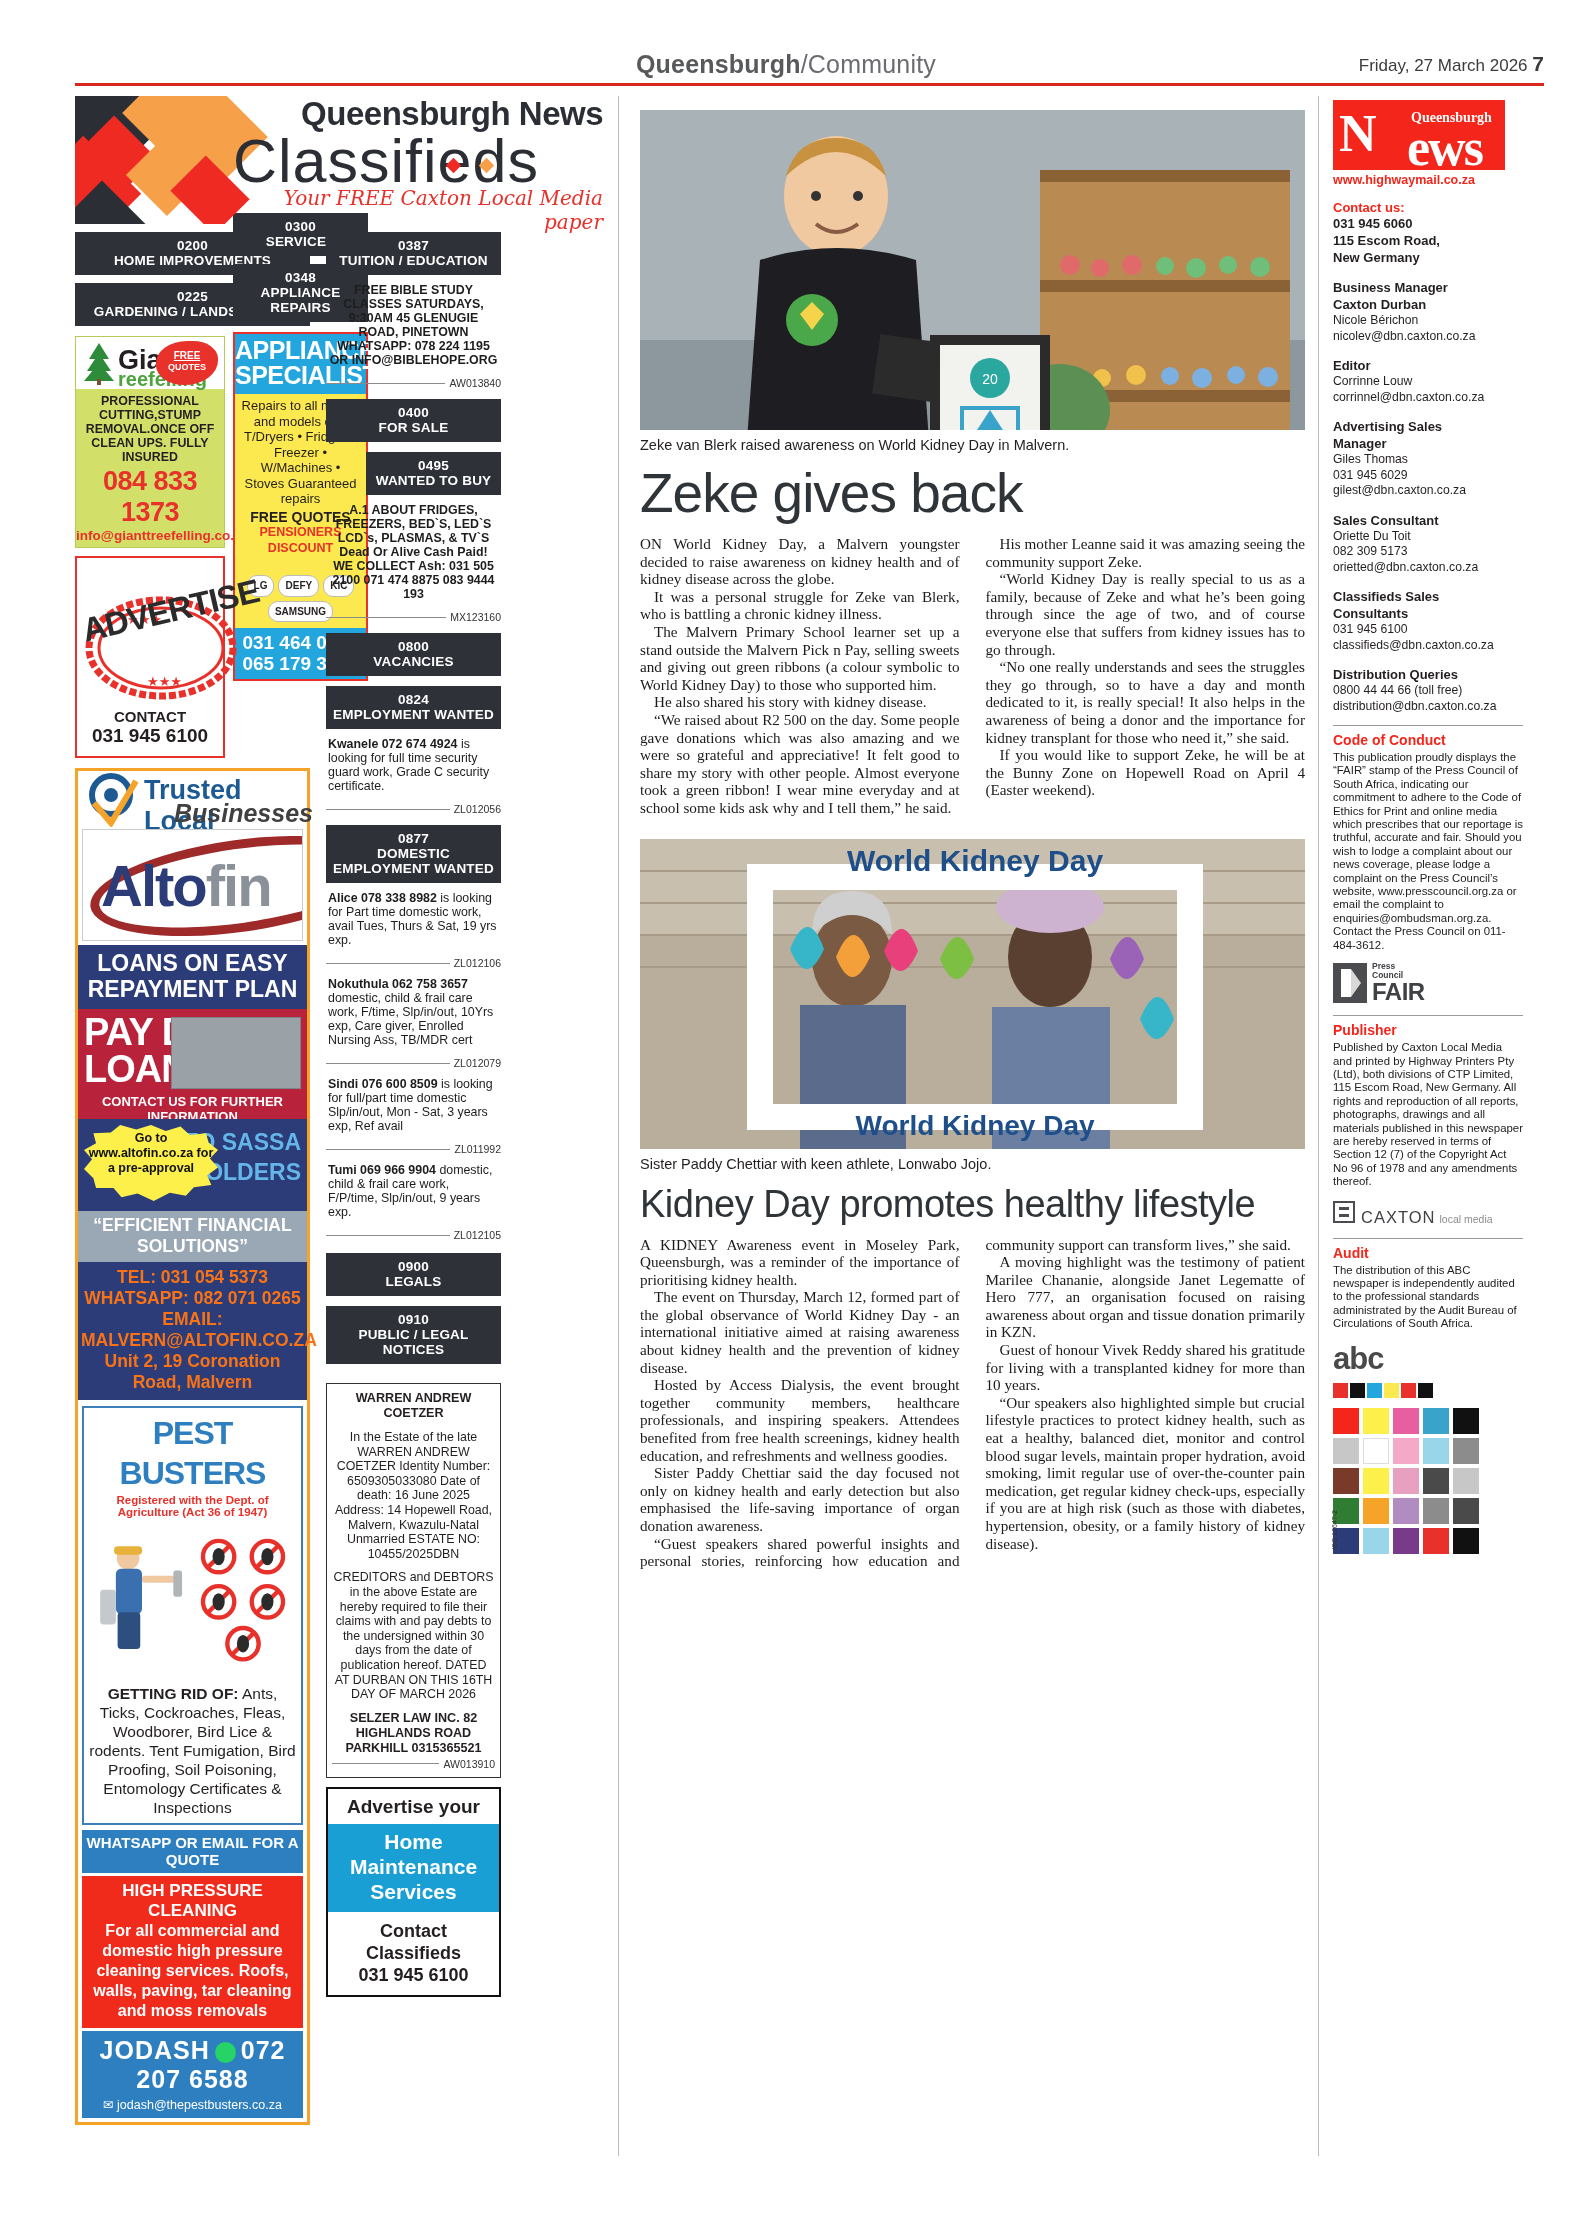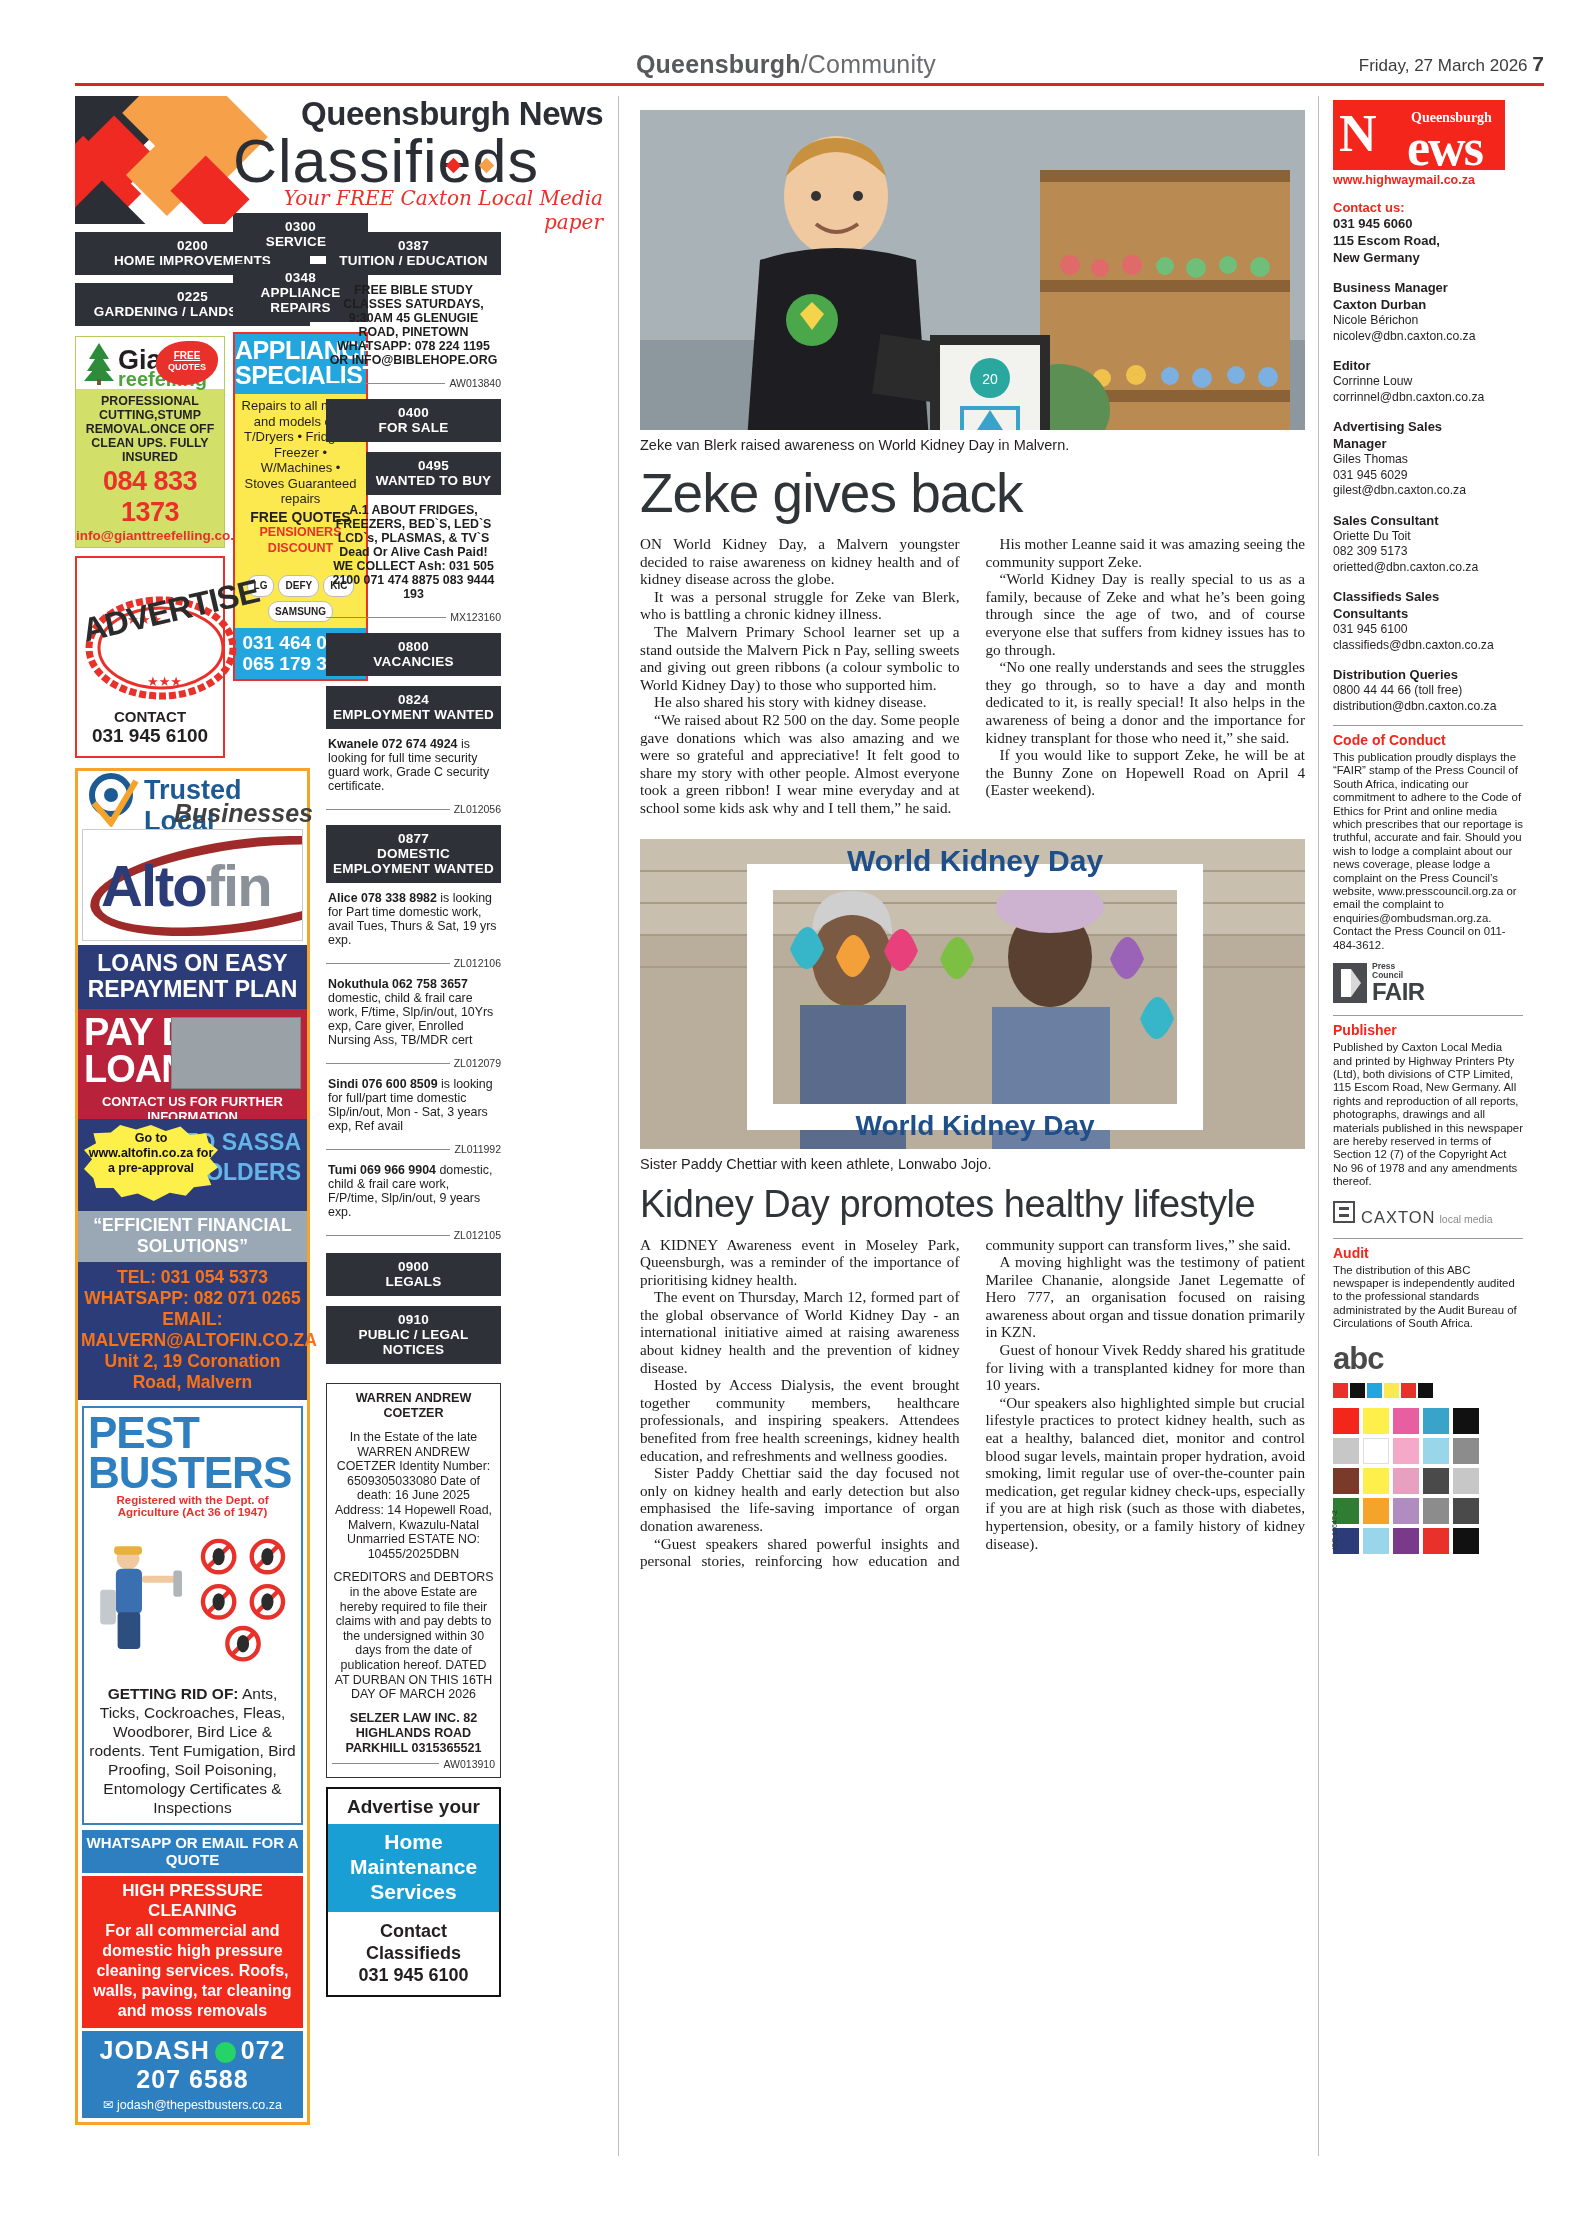--- a/index.html
+++ b/index.html
@@ -107,21 +107,21 @@
   .alto-sassa{ background:#2b3c78; color:#64b5e8; padding:8px 6px; position:relative; height:92px;}
   .alto-sassa .s1{ text-align:right; font-size:23px; font-weight:bold; line-height:30px;}
   .alto-sassa .star{ position:absolute; left:6px; top:6px; width:134px; height:76px; background:#fdf04a; color:#111;
      font-size:12.5px; font-weight:bold; line-height:15px; text-align:center; padding-top:6px;
      clip-path:polygon(50% 0,61% 8%,72% 2%,79% 13%,91% 11%,93% 23%,100% 33%,94% 44%,100% 56%,92% 66%,95% 79%,82% 82%,76% 93%,64% 89%,52% 100%,40% 90%,28% 95%,22% 83%,9% 83%,7% 70%,0 58%,6% 45%,0 33%,9% 24%,7% 11%,20% 10%,27% 0,39% 6%);}
   .alto-eff{ background:#9aa8b5; color:#fff; text-align:center; font-size:17.5px; font-weight:bold; padding:4px 0 5px;}
   .alto-contact{ background:#2b3c78; color:#f97316; text-align:center; font-size:17.5px; font-weight:bold; line-height:21px; padding:5px 3px 7px;}
 
   
   .pest{ border:2px solid #3d7fb8; margin:6px 4px 5px; background:#fff; padding:5px 4px 6px;}
-  .pest .ttl{ font-size:44px; font-weight:bold; color:#2e7fc0; letter-spacing:-1px; line-height:40px;}
+  .pest .ttl{ text-align:center; font-size:32px; font-weight:bold; color:#2e7fc0; letter-spacing:-1px; line-height:40px;}
   .pest .reg{ text-align:center; font-size:11.5px; color:#e8312a; font-weight:bold; margin-top:1px;}
   .pest .cert{ text-align:center; font-size:24px; font-weight:bold; color:#ee2a24; line-height:27px; margin-top:8px;}
   .pest .bugs{ display:flex; flex-wrap:wrap; justify-content:center; gap:10px; margin:8px 0; height:150px; position:relative;}
   .pest .getting{ text-align:center; font-size:15.5px; line-height:19px; color:#231f20; margin-top:6px;}
   .pest .getting b{ font-weight:bold;}
   .pest-wa{ background:#2e7fc0; color:#fff; text-align:center; font-size:15px; font-weight:bold; padding:4px 0 5px; margin:0 4px;}
   .pest-hp{ background:#f12b1c; color:#fff; text-align:center; font-size:16px; font-weight:bold; line-height:20px; padding:5px 4px 7px; margin:3px 4px 0;}
   .pest-hp .h1{ font-size:17px;}
   .pest-jo{ background:#2e7fc0; color:#fff; margin:3px 4px 4px; padding:5px 4px 6px; text-align:center;}
   .pest-jo .j1{ font-size:25px; font-weight:bold; letter-spacing:1px;}

